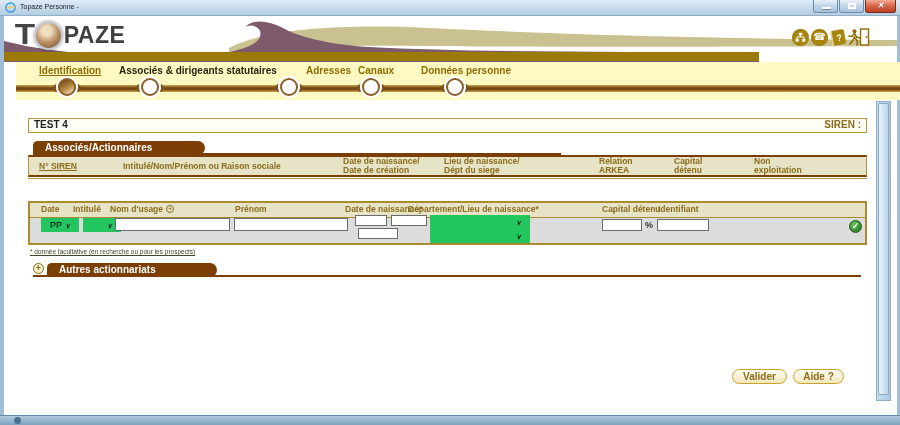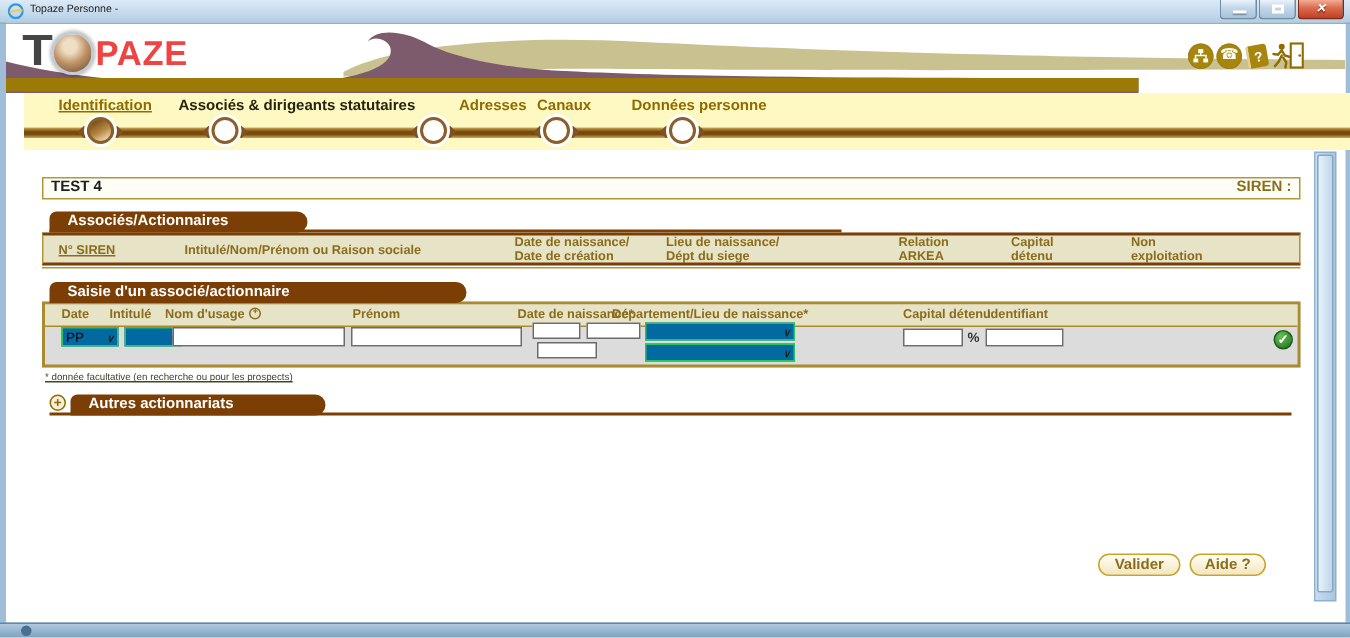--- a/index.html
+++ b/index.html
@@ -29,21 +29,21 @@
   
   .page{position:absolute;left:4px;top:15px;width:893px;height:400px;background:#fff;}
   
   .app-header{position:absolute;top:0;left:0;width:893px;height:47px;background:#fff;overflow:hidden;}
   .waves{position:absolute;top:0;left:0;}
   .logo{position:absolute;left:12px;top:3px;display:flex;align-items:center;z-index:3;}
   .logo-t{font-size:29px;font-weight:900;color:#454545;letter-spacing:-2px;margin-right:-1px;transform:scaleX(1.15);}
   .logo-o{width:25px;height:25px;border-radius:50%;margin:2px 1px 0 3px;
     background:radial-gradient(circle at 42% 32%,#EEDFC4 20%,#C09468 50%,#6E4E34 95%);
     border:2px solid #C4CAD1;box-shadow:0 0 3px rgba(0,0,0,.45);}
-  .logo-rest{font-size:23px;font-weight:800;color:#ef4444;letter-spacing:.5px;margin-top:1px;}
+  .logo-rest{font-size:23px;font-weight:800;color:#404040;letter-spacing:.5px;margin-top:1px;}
   .hdr-icons{position:absolute;right:27px;top:13px;display:flex;gap:2px;align-items:center;z-index:3;}
   .hicon{display:flex;align-items:center;justify-content:center;cursor:pointer;}
   .hcircle{width:17px;height:17px;border-radius:50%;background:#A8860D;box-shadow:inset 0 0 1px #7a5c00;}
   .phone-glyph{color:#fff;font-size:10px;line-height:10px;}
   .book{width:12px;height:15px;background:#A8860D;border-radius:2px;transform:rotate(-10deg);
     border-left:2px solid #E3CF8F;color:#fff;font-weight:bold;font-size:9px;margin:0 1px;}
   .book::before{content:"?";}
   
   .navbar{position:absolute;top:47px;left:12px;width:893px;height:38px;background:#fef9c3;}
   .nav-label{position:absolute;top:3px;font-size:10px;font-weight:bold;color:#8F6B00;text-decoration:none;white-space:nowrap;cursor:pointer;}
@@ -86,21 +86,21 @@
   .flE{left:341px;} .flF{left:404px;} .flG{left:598px;} .flH{left:654px;}
   .ti{position:absolute;box-sizing:border-box;border:1px solid #6B6B6B;background:#fff;font-size:9px;
     padding:0 2px;font-family:"Liberation Sans",sans-serif;z-index:2;}
   .ti.nom{left:111px;top:203px;width:115px;height:13px;}
   .ti.prenom{left:230px;top:203px;width:114px;height:13px;}
   .ti.dj{left:351px;top:200px;width:32px;height:11px;}
   .ti.dm{left:387px;top:200px;width:36px;height:11px;}
   .ti.da{left:354px;top:213px;width:40px;height:11px;}
   .ti.capital{left:598px;top:204px;width:40px;height:12px;}
   .ti.ident{left:653px;top:204px;width:52px;height:12px;}
-  .fake-select{position:absolute;box-sizing:border-box;border:1px solid #22c55e;background:#0369a1;
+  .fake-select{position:absolute;box-sizing:border-box;border:7px solid #22c55e;background:#f9a8d4;
     display:flex;align-items:center;justify-content:space-between;font-size:9px;padding:0 2px;z-index:2;cursor:pointer;}
   .sel-type{left:37px;top:203px;width:38px;height:13px;}
   .sel-int{left:79px;top:203px;width:38px;height:13px;}
   .sel-dept{left:426px;top:200px;width:100px;height:12px;}
   .sel-lieu{left:426px;top:214px;width:100px;height:12px;}
   .chev::before{content:"\2228";font-size:7px;color:#222;font-weight:bold;line-height:7px;}
   .pct{position:absolute;left:641px;top:205px;font-size:9px;font-weight:bold;color:#333;z-index:2;}
   .check{position:absolute;left:845px;top:205px;width:13px;height:13px;border-radius:50%;z-index:2;cursor:pointer;
     background:radial-gradient(circle at 35% 30%,#62C24F,#2F7F2A 80%);border:1px solid #1E5A1C;box-sizing:border-box;}
   .check::before{content:"\2713";position:absolute;left:0;right:0;top:0;text-align:center;color:#fff;font-size:9px;line-height:11px;font-weight:bold;}
@@ -237,21 +237,20 @@
     <div class="th th5">
         <span>Capital</span>
         <span>détenu</span>
       </div>
     <div class="th th6">
         <span>Non</span>
         <span>exploitation</span>
       </div>
   </div>
 
-  <div class="pill saisie-pill">Saisie d'un associé/actionnaire</div>
   <div class="form-box">
     <div class="form-label-strip"></div>
   </div>
   <span class="fl flA">Date</span>
   <span class="fl flB">Intitulé</span>
   <span class="fl flC"><span>Nom d'usage</span><i class="plus-mini"></i></span>
   <span class="fl flD">Prénom</span>
   <span class="fl flE">Date de naissance*</span>
   <span class="fl flF">Département/Lieu de naissance*</span>
   <span class="fl flG">Capital détenu</span>

